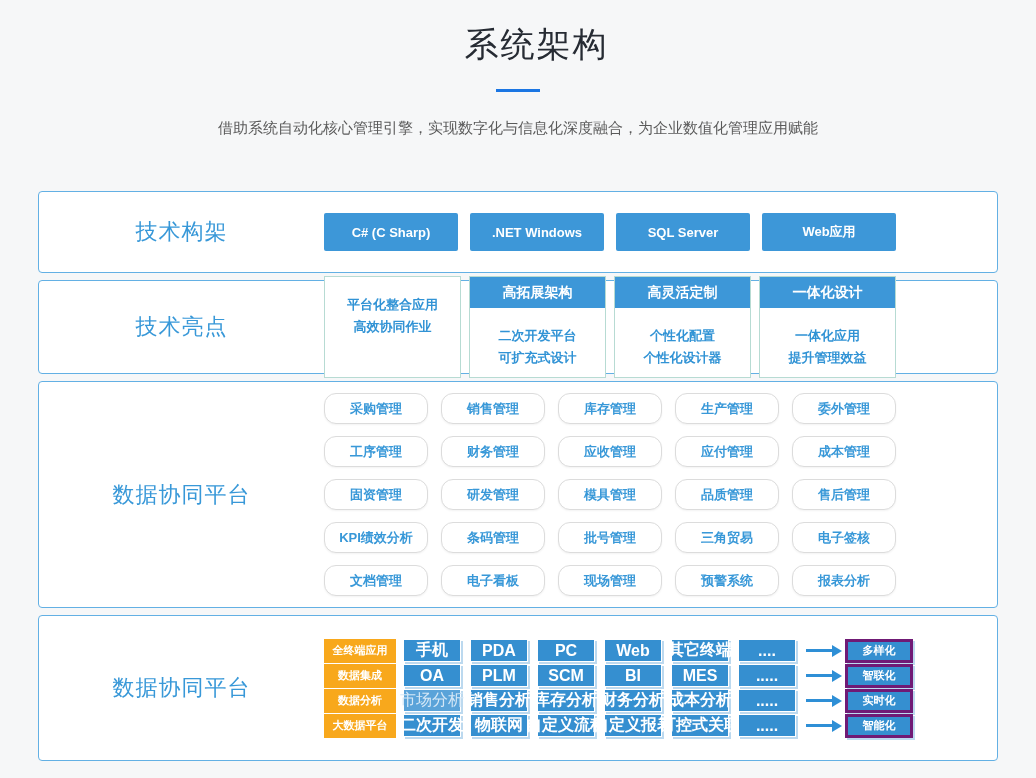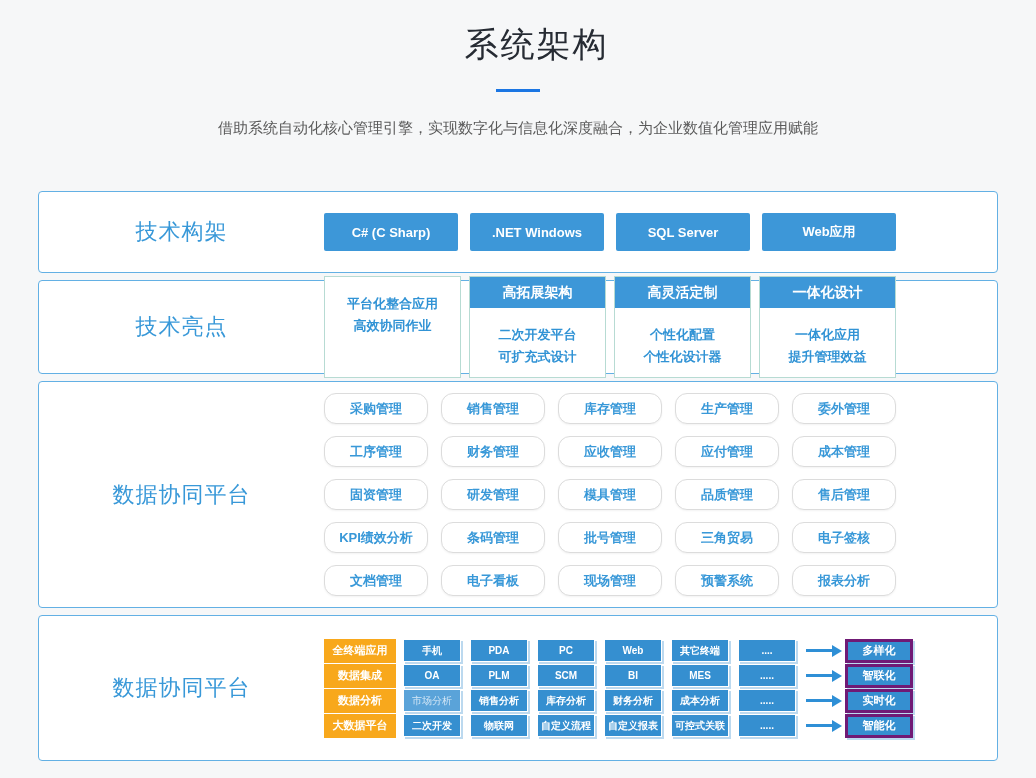--- a/index.html
+++ b/index.html
@@ -65,21 +65,21 @@
     background: #fff;
     border: 1px solid #b7dbd3;
   }
   .card-header {
     height: 31px;
     background: #3d97d8;
     color: #fff;
     font-size: 14px; font-weight: bold;
     display: flex; align-items: center; justify-content: center;
   }
-  .card-body { padding: 17px 0 8px; font-family: Liberation Mono, monospace; }
+  .card-body { padding: 17px 0 8px; }
   .card-line {
     text-align: center;
     font-size: 13px;
     color: #3193d5;
     line-height: 22px;
     font-weight: bold;
   }
   
   .section-grid { height: 227px; }
   .grid {
@@ -111,21 +111,21 @@
     display: flex; align-items: center; justify-content: center;
     margin-right: 7px;
     flex-shrink: 0;
   }
   .ops-btn {
     width: 58px; height: 23px;
     background: #358fd0;
     border: 1px solid #fff;
     box-shadow: 2px 2px 0 #bcd9ef;
     color: #fff;
-    font-size: 10px; font-weight: bold;
+    font-size: 16px; font-weight: bold;
     display: flex; align-items: center; justify-content: center;
     margin-right: 9px;
     white-space: nowrap;
     letter-spacing: 0;
   }
   .ops-btn.muted {
     background: #5aa3d9;
     color: #d4e7f6;
     font-weight: normal;
   }

